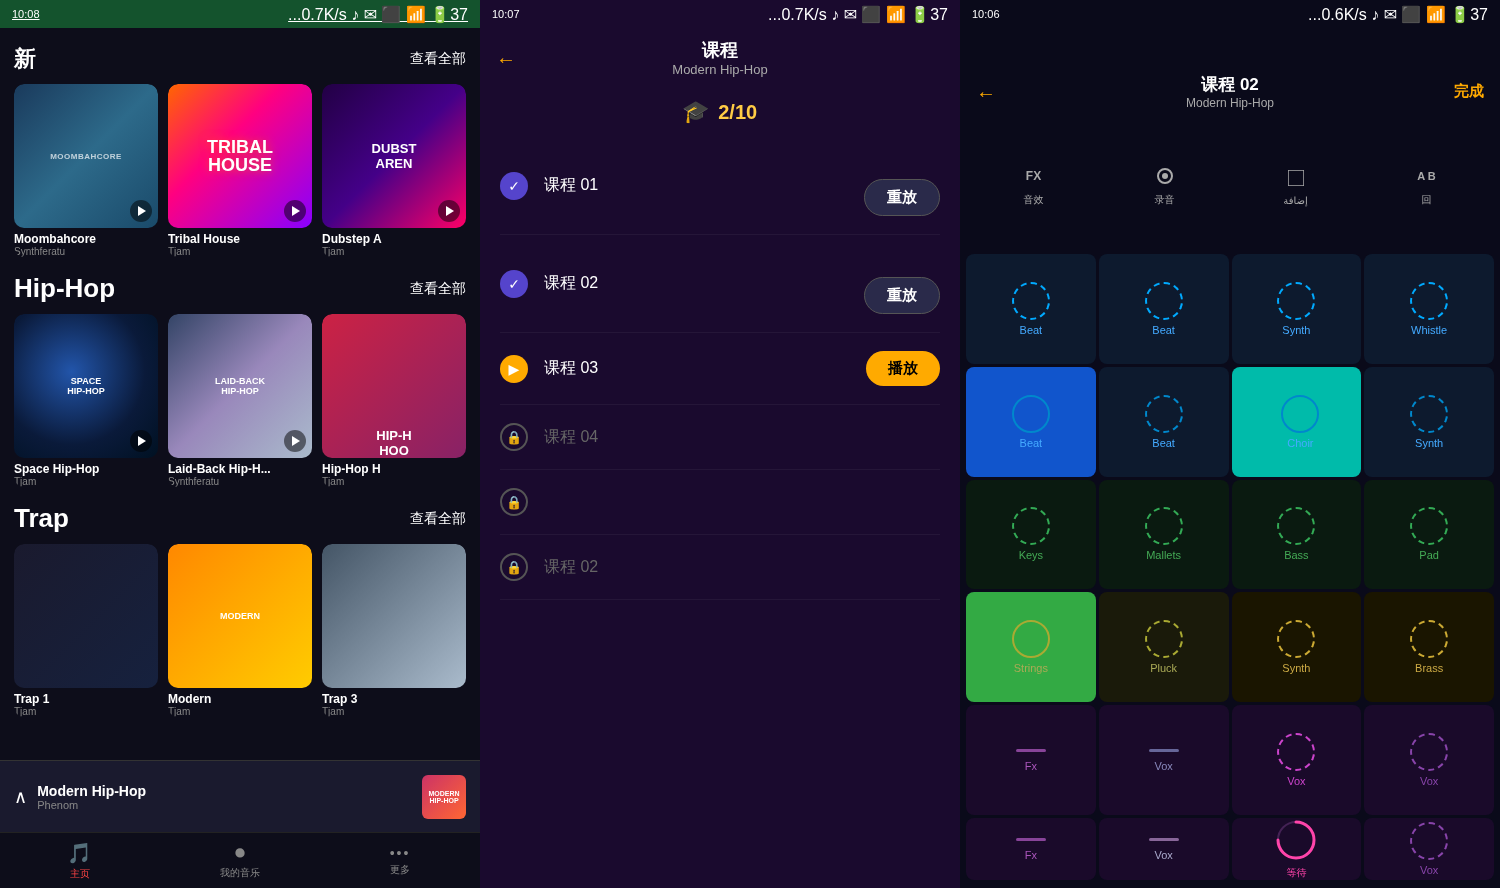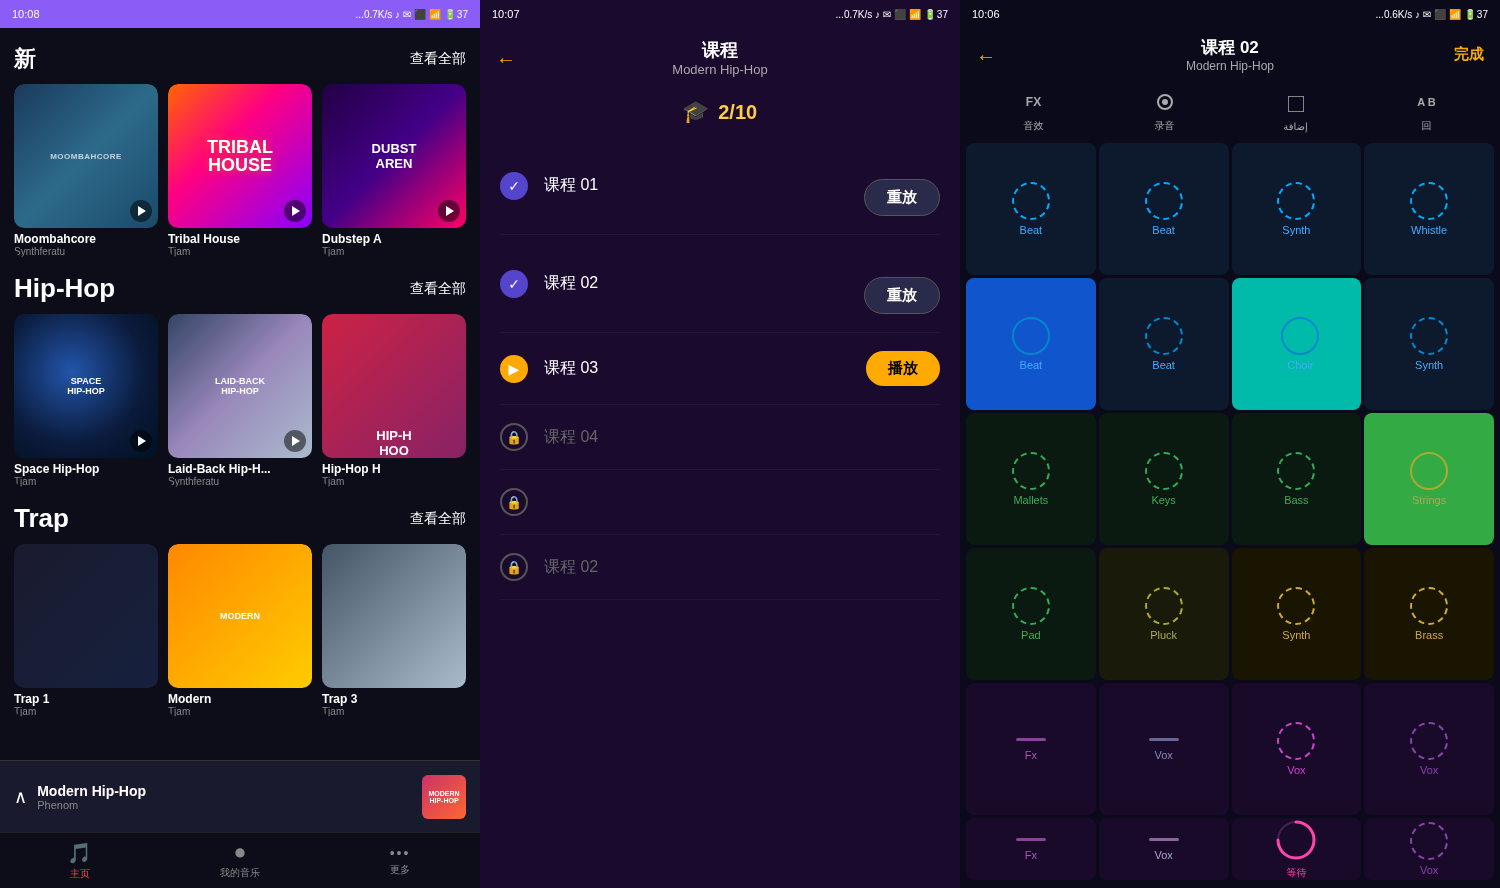--- a/index.html
+++ b/index.html
@@ -17,30 +17,31 @@
     .panel1 {
       width: 480px;
       height: 888px;
       background: #0d0d1a;
       display: flex;
       flex-direction: column;
       overflow: hidden;
     }
     .status-bar {
       height: 28px;
-      background: #8b5cf6;
+      background: #14532d;
       display: flex;
       align-items: center;
       justify-content: space-between;
       padding: 0 12px;
       font-size: 11px;
       color: #fff;
       flex-shrink: 0;
-    }
-    .status-icons { display: flex; align-items: flex-start; gap: 4px; font-size: 10px; }
+      text-decoration: underline;
+    }
+    .status-icons { display: flex; align-items: flex-start; gap: 4px; font-size: 16px; }
     .panel1-content { flex: 1; overflow-y: auto; padding: 8px 14px 80px; }
     .section-header {
       display: flex;
       justify-content: space-between;
       align-items: center;
       margin-bottom: 10px;
       margin-top: 8px;
     }
     .section-title { color: #fff; font-size: 22px; font-weight: 700; }
     .see-all { color: #fff; font-size: 14px; }
@@ -254,20 +255,21 @@
     .lesson-btn.replay { background: #2a2a4a; color: #fff; border: 1px solid #555; margin-top: 24px; }
     .lesson-btn.play { background: #ffaa00; color: #000; }
 
     
     .panel3 {
       width: 540px;
       height: 888px;
       background: #0a0a1a;
       display: flex;
       flex-direction: column;
+      gap: 37px;
     }
     .panel3-status {
       height: 28px;
       background: #0a0a1a;
       display: flex;
       align-items: center;
       justify-content: space-between;
       padding: 0 12px;
       font-size: 11px;
       color: #fff;
@@ -662,38 +664,38 @@
       <div class="pad-ring"></div>
       <span class="pad-name">Choir</span>
     </div>
     <div class="pad pad-row2">
       <div class="pad-ring"></div>
       <span class="pad-name">Synth</span>
     </div>
 
     <div class="pad pad-row3">
       <div class="pad-ring"></div>
+      <span class="pad-name">Keys</span>
+    </div>
+    <div class="pad pad-row3">
+      <div class="pad-ring"></div>
       <span class="pad-name">Mallets</span>
     </div>
     <div class="pad pad-row3">
       <div class="pad-ring"></div>
-      <span class="pad-name">Keys</span>
+      <span class="pad-name">Bass</span>
     </div>
     <div class="pad pad-row3">
       <div class="pad-ring"></div>
-      <span class="pad-name">Bass</span>
-    </div>
+      <span class="pad-name">Pad</span>
+    </div>
+
     <div class="pad pad-row4 pad-active-green">
       <div class="pad-ring"></div>
       <span class="pad-name">Strings</span>
-    </div>
-
-    <div class="pad pad-row3">
-      <div class="pad-ring"></div>
-      <span class="pad-name">Pad</span>
     </div>
     <div class="pad pad-row4">
       <div class="pad-ring"></div>
       <span class="pad-name">Pluck</span>
     </div>
     <div class="pad pad-row4" style="background:#1a1500;">
       <div class="pad-ring" style="border-color:#ccaa33;border-style:dashed;"></div>
       <span class="pad-name" style="color:#ccaa44;">Synth</span>
     </div>
     <div class="pad pad-row4" style="background:#1a1500;">

